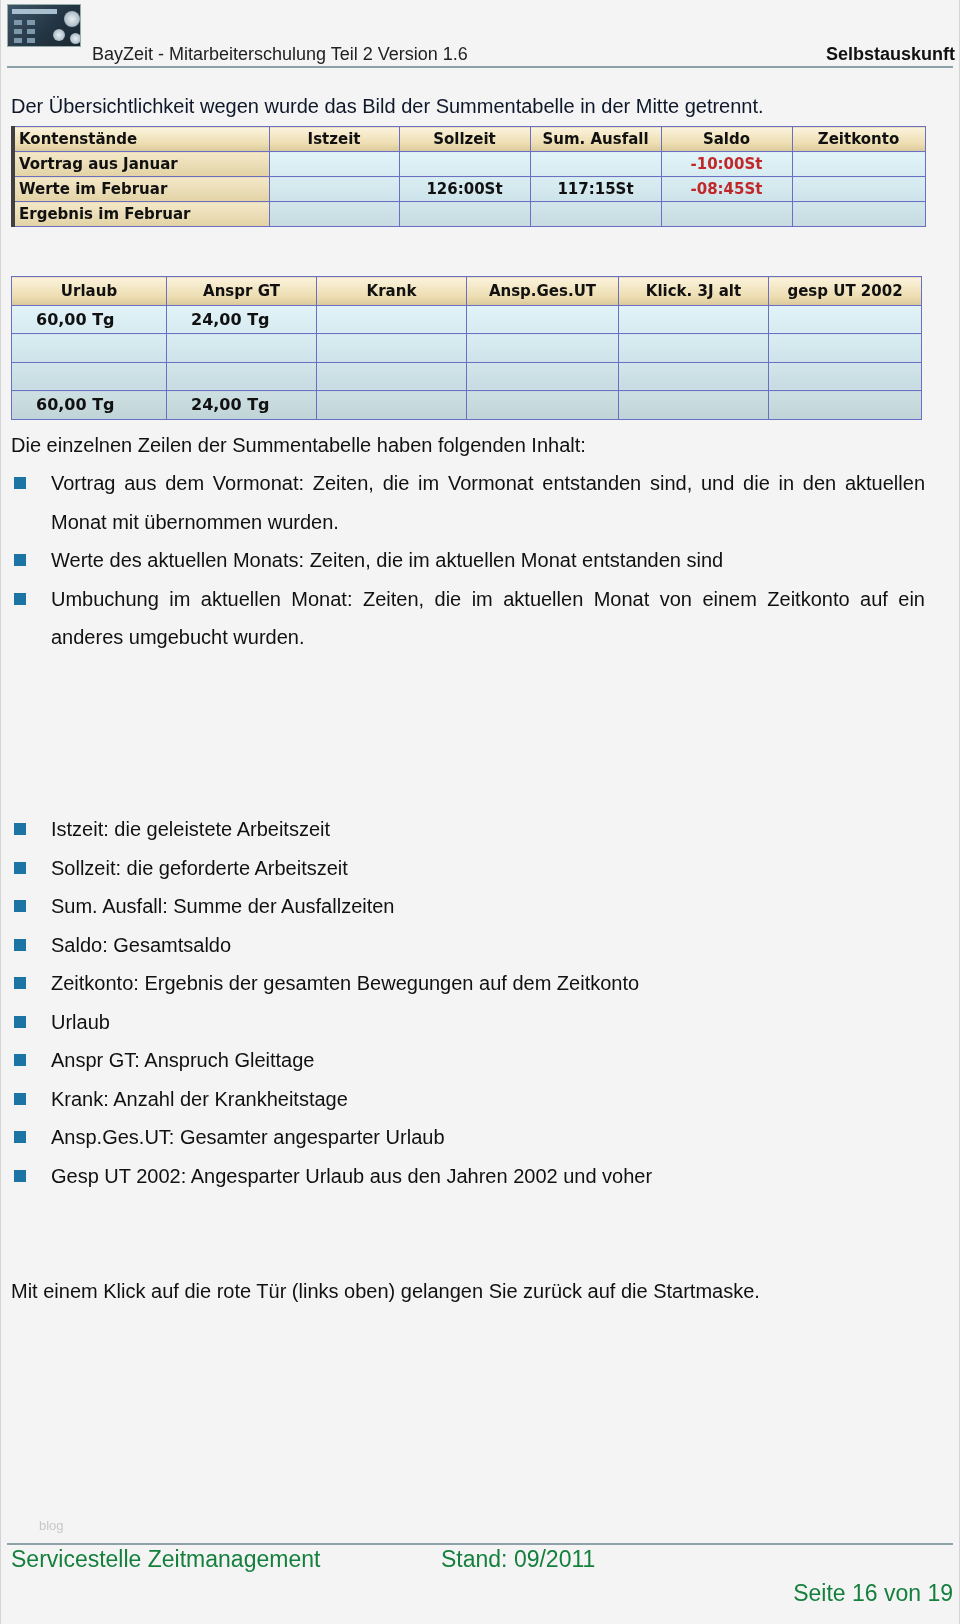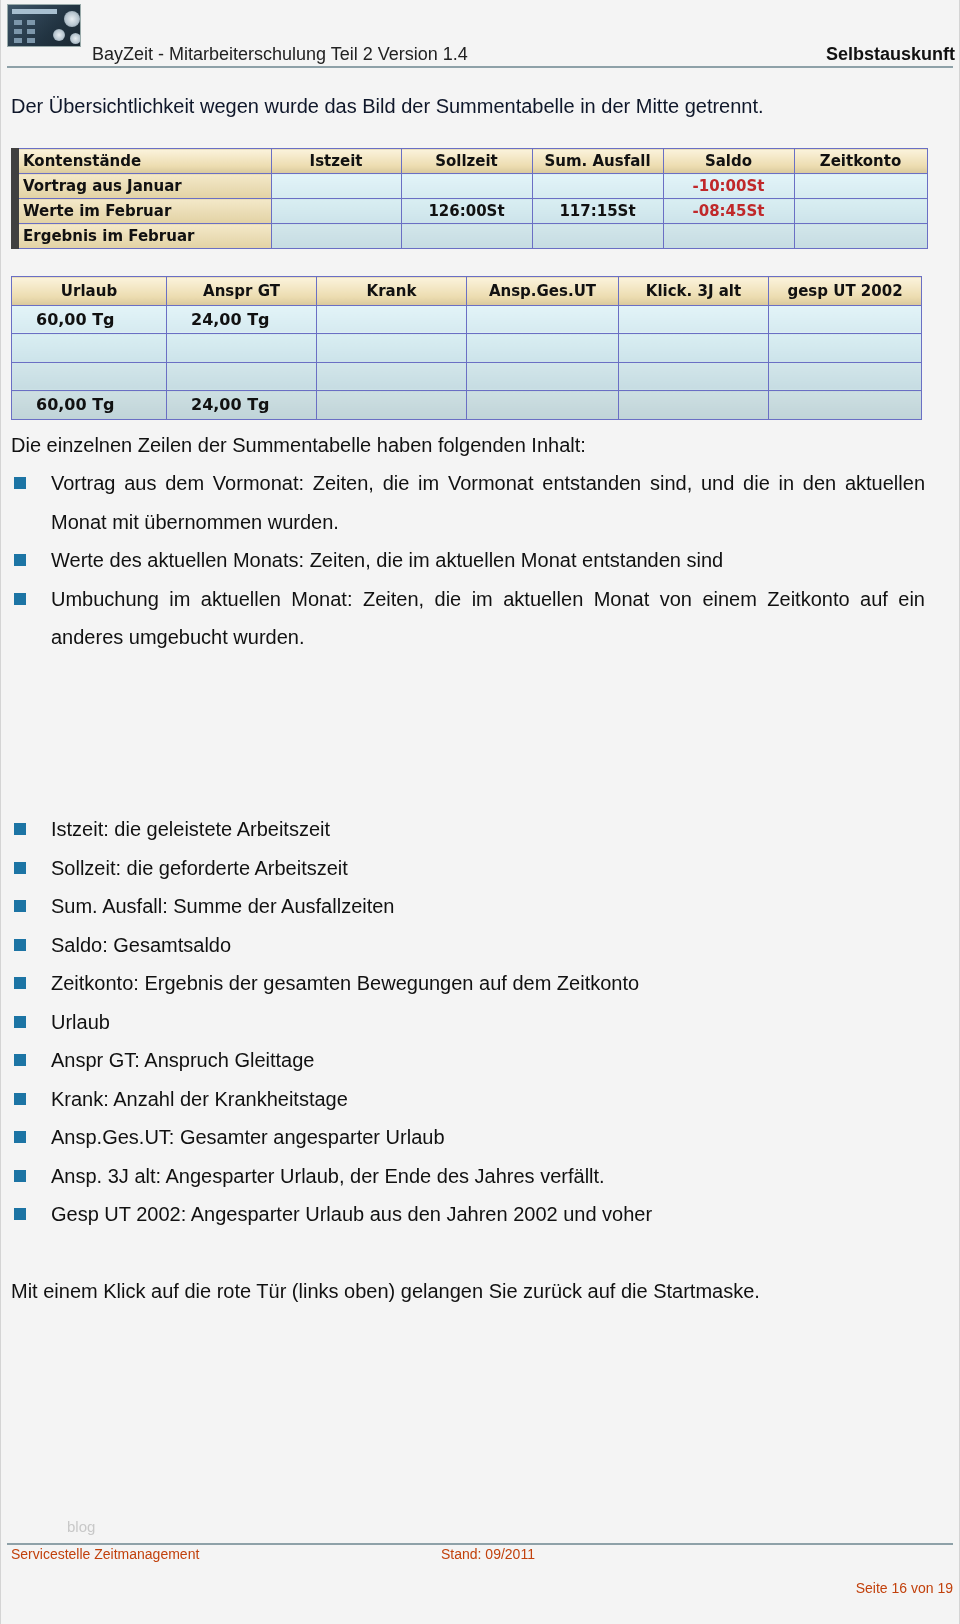--- a/index.html
+++ b/index.html
@@ -51,38 +51,38 @@
     text-align: left; color: #111;
   }
   .sumtable .hdr.left { text-align: left; }
   .cell-a { background: linear-gradient(to bottom, #e2f4f8 0%, #d6eaf0 100%); }
   .cell-b { background: linear-gradient(to bottom, #d9eef2 0%, #cce3ea 100%); margin-left: 32px; }
   .cell-c { background: linear-gradient(to bottom, #d2e6ea 0%, #c6dce2 100%); }
   .cell-d { background: linear-gradient(to bottom, #cddfe2 0%, #c0d4d8 100%); }
   .num { text-align: center; color: #111; }
   .neg { text-align: center; color: #c0282a; }
 
-  #t1 { left: 10px; top: 148px; width: 912px; border-left: 8px solid #404040; border-radius: 23px; }
+  #t1 { left: 10px; top: 126px; width: 912px; border-left: 4px solid #404040; border-radius: 23px; }
   #t1 td { height: 25px; }
   #t2 { left: 10px; top: 276px; width: 910px; }
   #t2 td { height: 28.5px; }
   #t2 .val { text-align: left; padding-left: 24px; font-size: 16px; }
 
   
   .para { position: absolute; left: 10px; font-size: 20px; color: #111; }
   .bullets { position: absolute; left: 10px; width: 914px; list-style: none; }
   .bullets li { position: relative; padding-left: 40px; font-size: 20px; line-height: 38.5px; color: #111; text-align: justify; }
   .bullets .sq {
     position: absolute; left: 3px; top: 13px; width: 12px; height: 12px; background: #1c74a4;
   }
 
-  .watermark { position: absolute; left: 38px; top: 1518px; font-size: 15px; color: #c8c8c8; margin-left: 28px; }
+  .watermark { position: absolute; left: 38px; top: 1518px; font-size: 13px; color: #c8c8c8; }
 
   .footer-rule { position: absolute; left: 6px; right: 6px; top: 1543px; height: 2px; background: #8ea1a8; }
-  .footer { position: absolute; top: 1546px; font-size: 14px; color: #c2410c; }
+  .footer { position: absolute; top: 1546px; font-size: 23px; color: #15803d; }
   .footer.left { left: 10px; }
   .footer.mid { left: 440px; }
   .footer.right { right: 6px; margin-top: 34px; }
 </style>
 </head>
 <body>
 
 <div class="page-frame">
 
   <div class="logo">
@@ -90,21 +90,21 @@
     <div class="btn" style="left:6px;top:15px"></div>
       <div class="btn" style="left:19px;top:15px"></div>
     <div class="btn" style="left:6px;top:24px"></div>
       <div class="btn" style="left:19px;top:24px"></div>
     <div class="btn" style="left:6px;top:33px"></div>
       <div class="btn" style="left:19px;top:33px"></div>
     <div class="gear" style="left:56px;top:6px;width:16px;height:16px"></div>
     <div class="gear" style="left:45px;top:24px;width:12px;height:12px"></div>
     <div class="gear" style="left:62px;top:28px;width:11px;height:11px"></div>
   </div>
-  <div class="header-title">BayZeit - Mitarbeiterschulung Teil 2 Version 1.4</div>
+  <div class="header-title">BayZeit - Mitarbeiterschulung Teil 2 Version 1.6</div>
   <div class="header-right">Selbstauskunft</div>
   <div class="header-rule"></div>
 
   <div class="intro">Der Übersichtlichkeit wegen wurde das Bild der Summentabelle in der Mitte getrennt.</div>
 
   <table class="sumtable" id="t1">
     <colgroup>
       <col style="width:256px">
         <col style="width:130px">
         <col style="width:131px">
@@ -211,21 +211,20 @@
   <ul class="bullets" style="top:810px">
     <li><span class="sq"></span><span>Istzeit: die geleistete Arbeitszeit</span></li>
     <li><span class="sq"></span><span>Sollzeit: die geforderte Arbeitszeit</span></li>
     <li><span class="sq"></span><span>Sum. Ausfall: Summe der Ausfallzeiten</span></li>
     <li><span class="sq"></span><span>Saldo: Gesamtsaldo</span></li>
     <li><span class="sq"></span><span>Zeitkonto: Ergebnis der gesamten Bewegungen auf dem Zeitkonto</span></li>
     <li><span class="sq"></span><span>Urlaub</span></li>
     <li><span class="sq"></span><span>Anspr GT: Anspruch Gleittage</span></li>
     <li><span class="sq"></span><span>Krank: Anzahl der Krankheitstage</span></li>
     <li><span class="sq"></span><span>Ansp.Ges.UT: Gesamter angesparter Urlaub</span></li>
-    <li><span class="sq"></span><span>Ansp. 3J alt: Angesparter Urlaub, der Ende des Jahres verfällt.</span></li>
     <li><span class="sq"></span><span>Gesp UT 2002: Angesparter Urlaub aus den Jahren 2002 und voher</span></li>
   </ul>
 
   <div class="para" style="top:1280px">Mit einem Klick auf die rote Tür (links oben) gelangen Sie zurück auf die Startmaske.</div>
 
   <div class="watermark">blog</div>
 
   <div class="footer-rule"></div>
   <div class="footer left">Servicestelle Zeitmanagement</div>
   <div class="footer mid">Stand: 09/2011</div>

